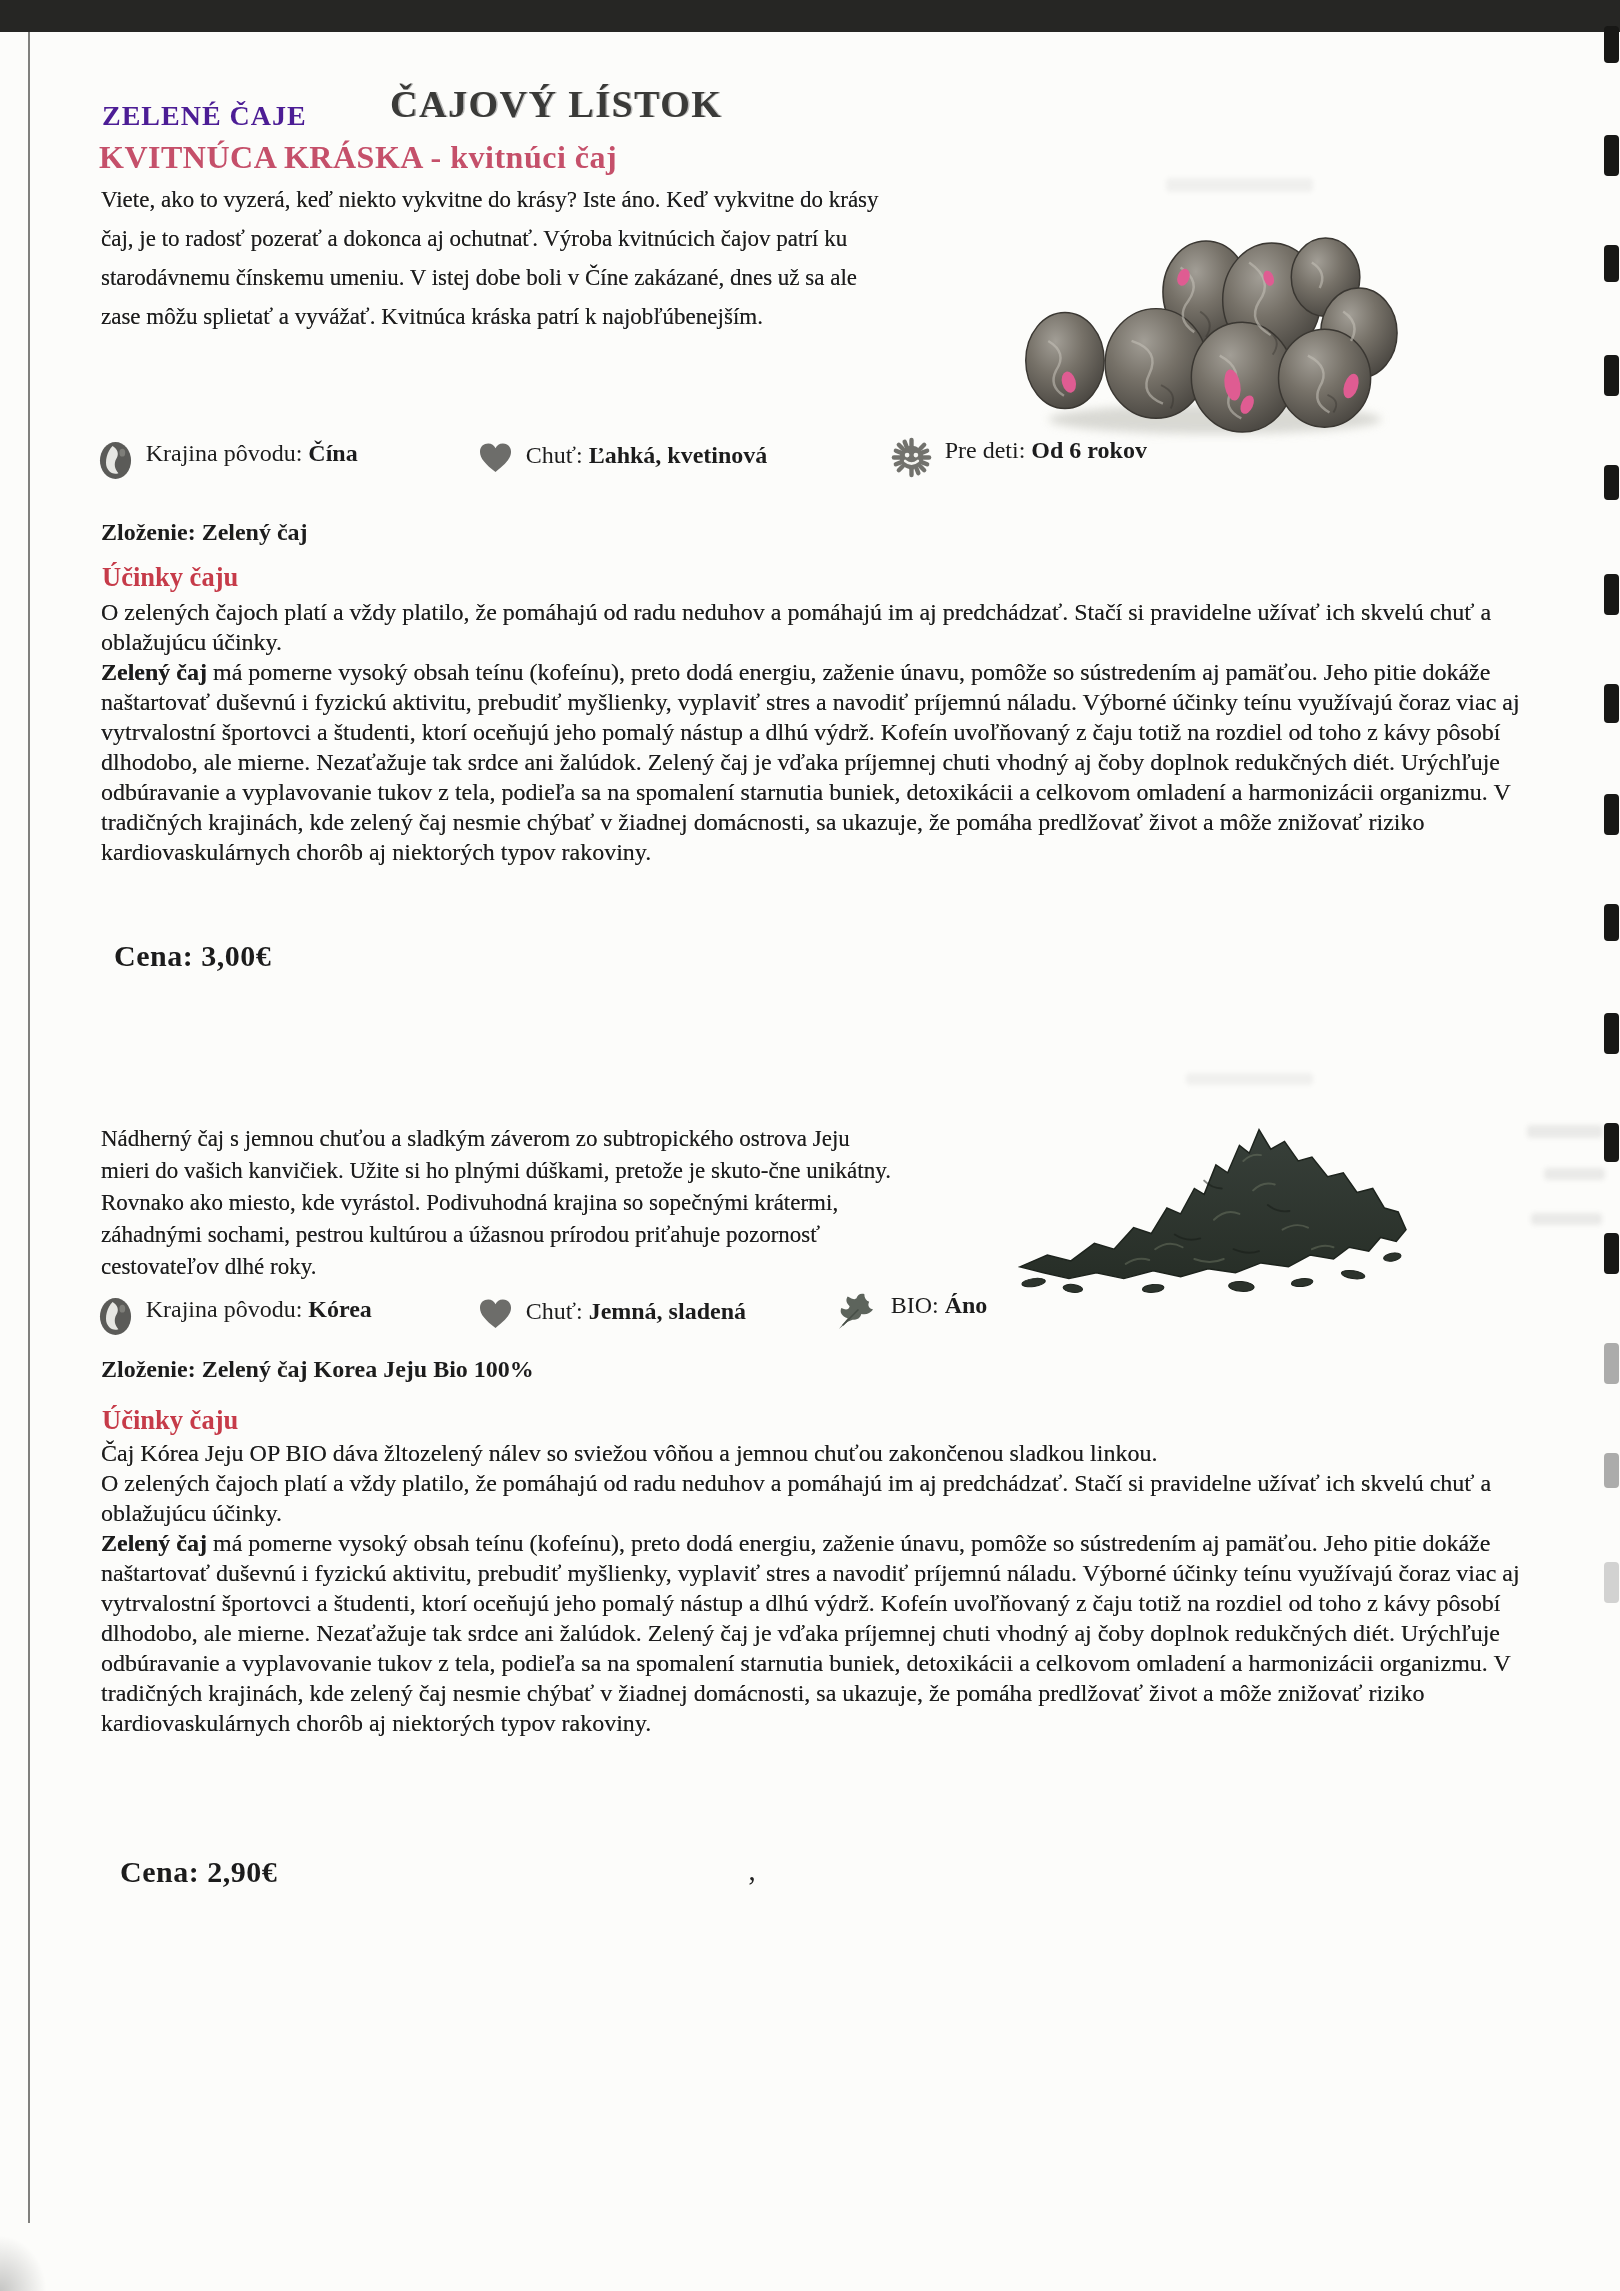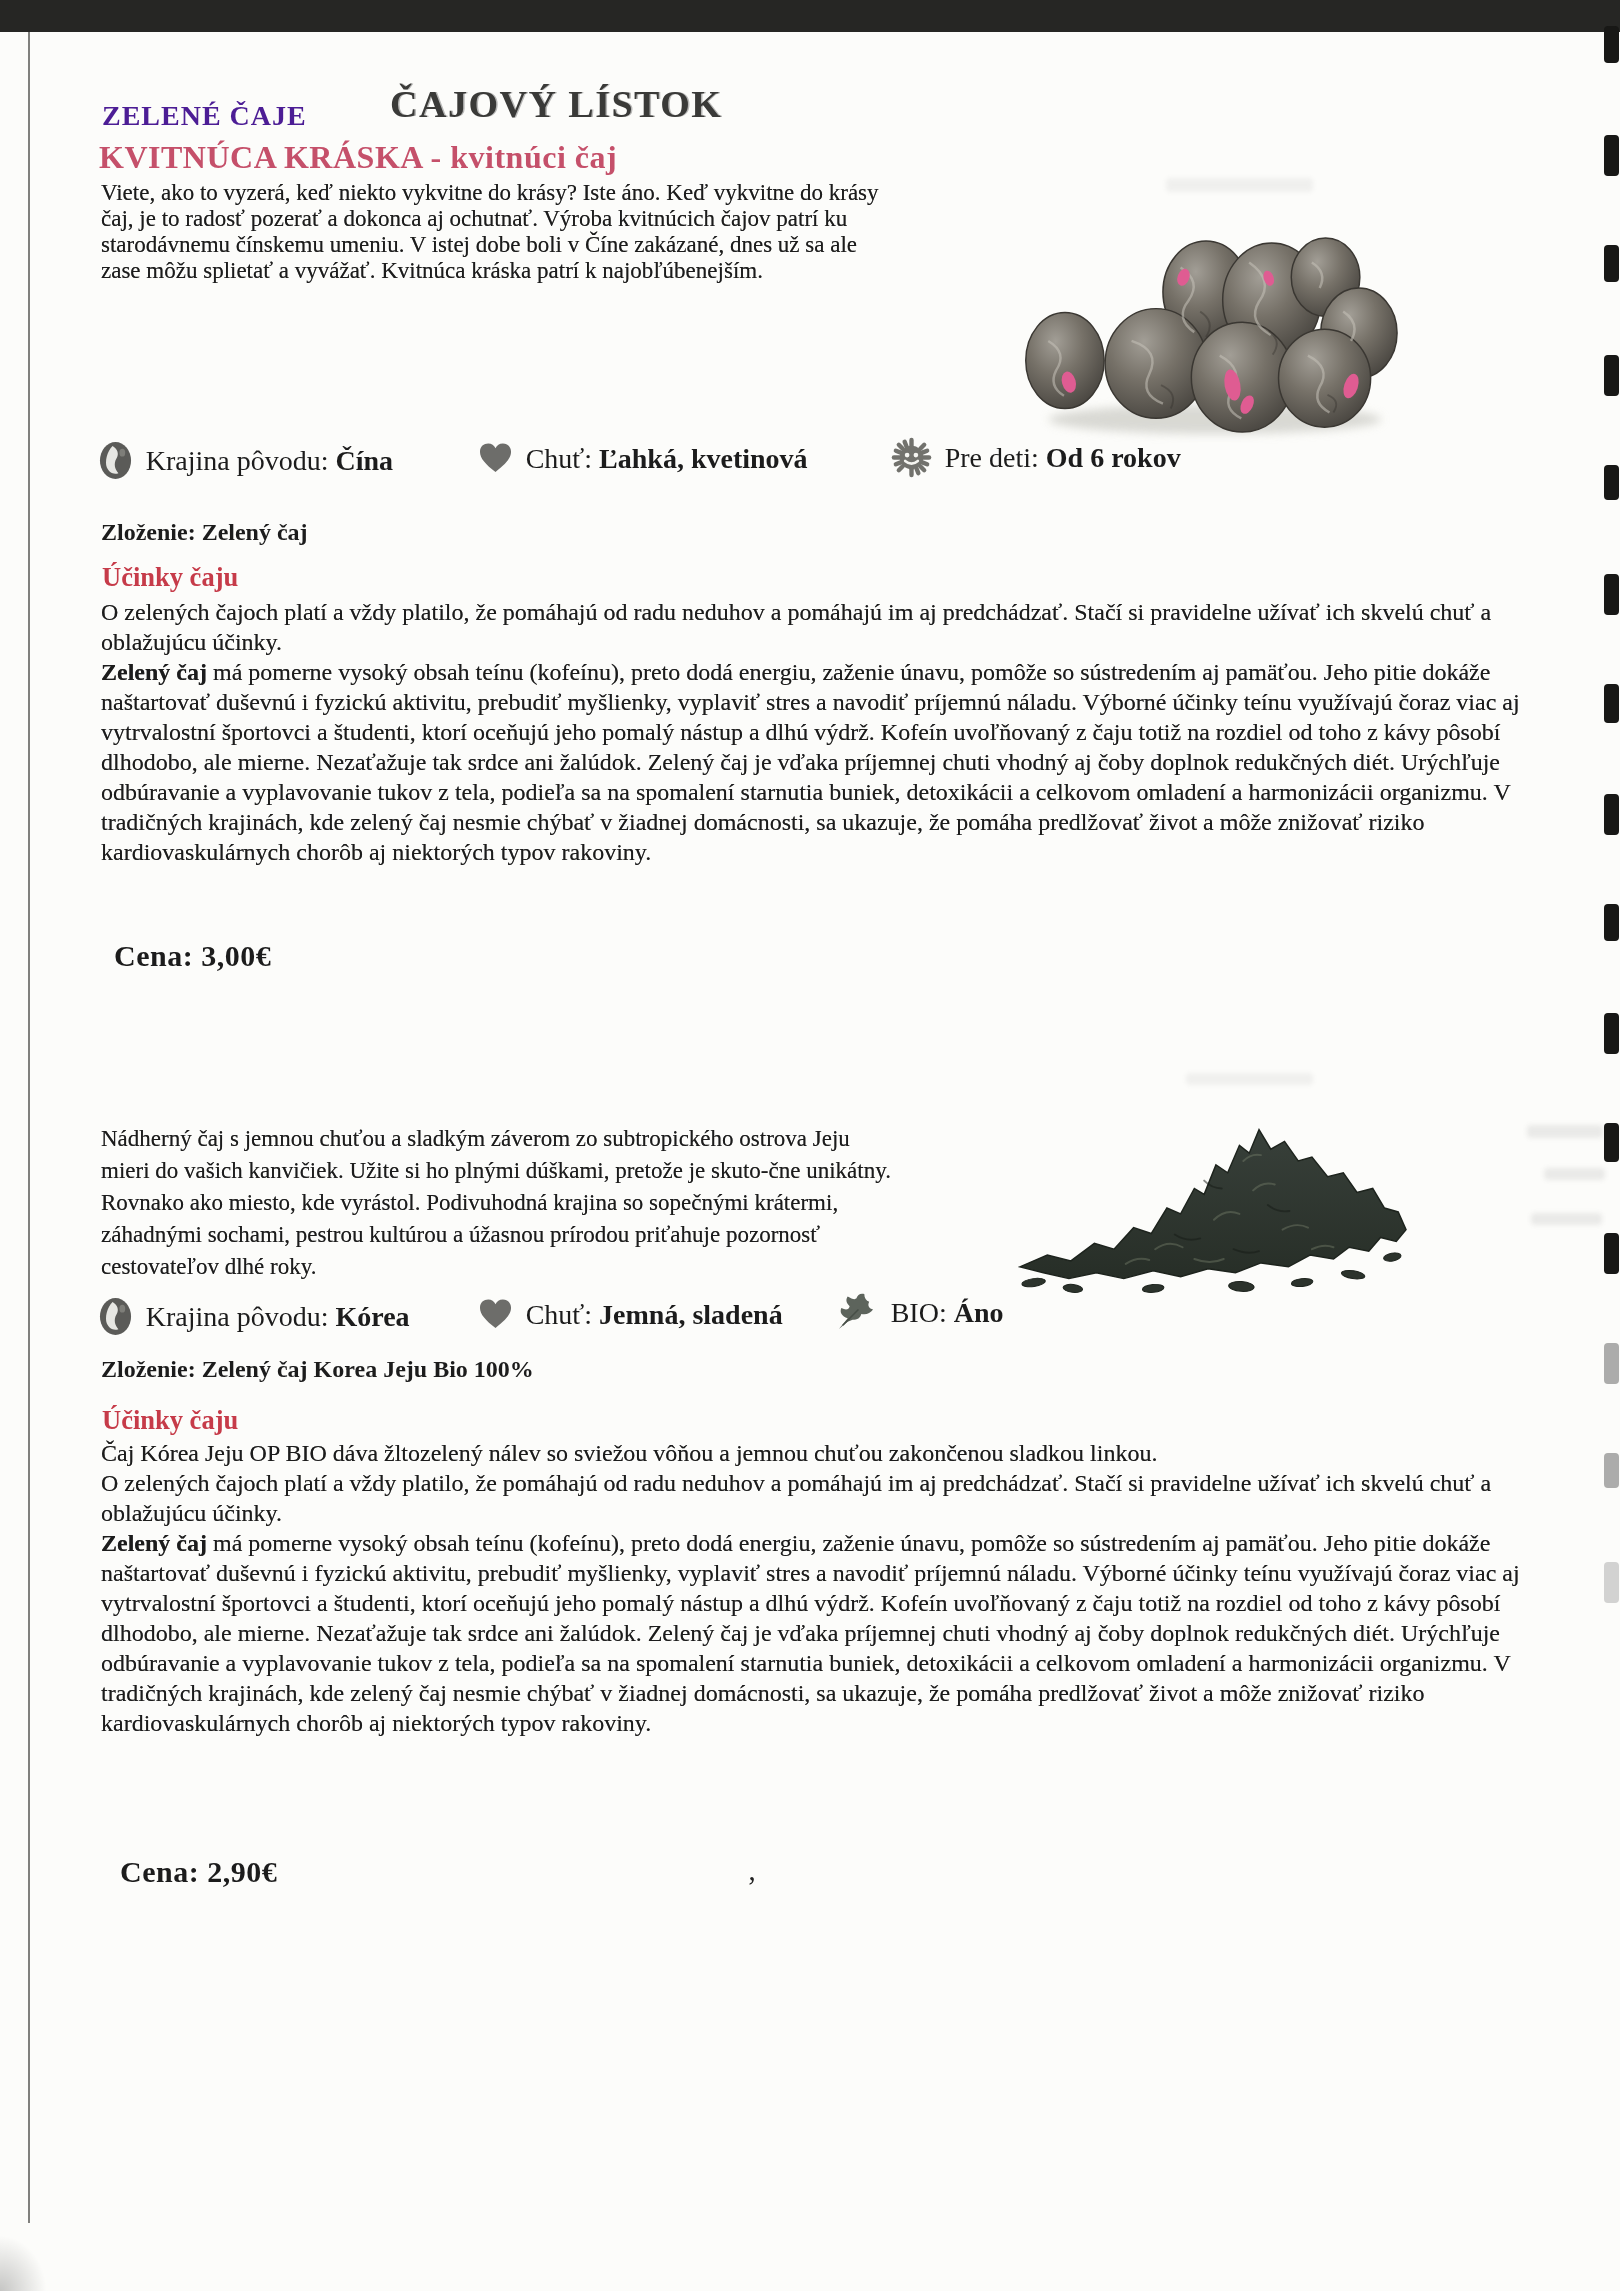--- a/index.html
+++ b/index.html
@@ -20,24 +20,24 @@
   .corner-smudge{left:0;top:2235px;width:47px;height:57px;
     background:radial-gradient(ellipse at 0% 100%, rgba(0,0,0,.22), rgba(0,0,0,0) 70%);}
   .stray{font-size:29px;color:#222;}
   
   .cat-label{left:102px;top:100px;font-size:28px;font-weight:bold;color:#4c1d95;letter-spacing:1px;}
   .page-title{left:390px;top:82px;font-size:38px;font-weight:bold;color:#3a3a38;letter-spacing:1.5px;
     text-shadow:1.5px 0 0 rgba(58,58,56,.35);}
   
   .ptitle1{left:99px;top:139px;font-size:32px;font-weight:bold;color:#c5506a;letter-spacing:0.5px;}
   .ptitle2{left:133px;top:1062px;font-size:36px;font-weight:bold;color:#c13e47;letter-spacing:0.5px;}
-  .intro{width:796px;font-size:23px;line-height:26px;}
+  .intro{width:796px;font-size:23px;line-height:39px;}
   .intro1{left:101px;top:180px;}
   .intro2{left:101px;top:1123px;line-height:32px;}
-  .attr{display:flex;align-items:center;gap:12.7px;font-size:28px;white-space:nowrap;}
+  .attr{display:flex;gap:12.7px;font-size:24px;white-space:nowrap;}
   .attr .icn{flex:0 0 auto;display:block;}
   .comp{font-size:24px;font-weight:bold;}
   .comp1{left:101px;top:519px;}
   .comp2{left:101px;top:1356px;}
   .fx-head{font-size:26.5px;font-weight:bold;color:#c63b49;}
   .fxh1{left:102px;top:562px;}
   .fxh2{left:102px;top:1405px;}
   .effects{width:1426px;font-size:24px;line-height:30px;}
   .fx1{left:101px;top:597px;}
   .fx2{left:101px;top:1438px;}

